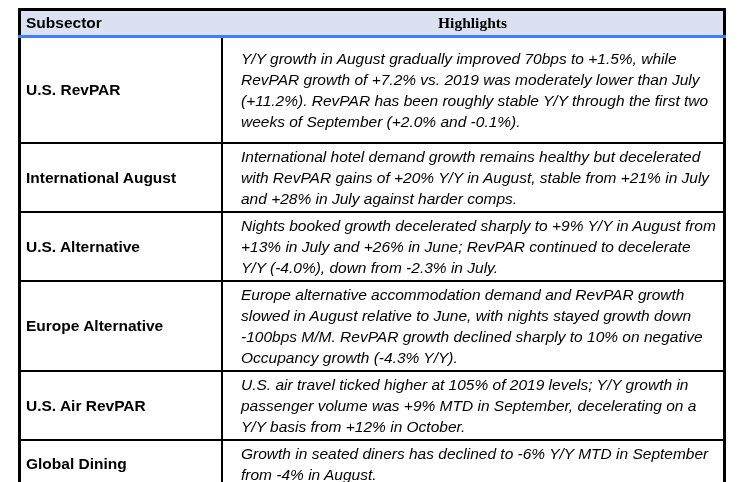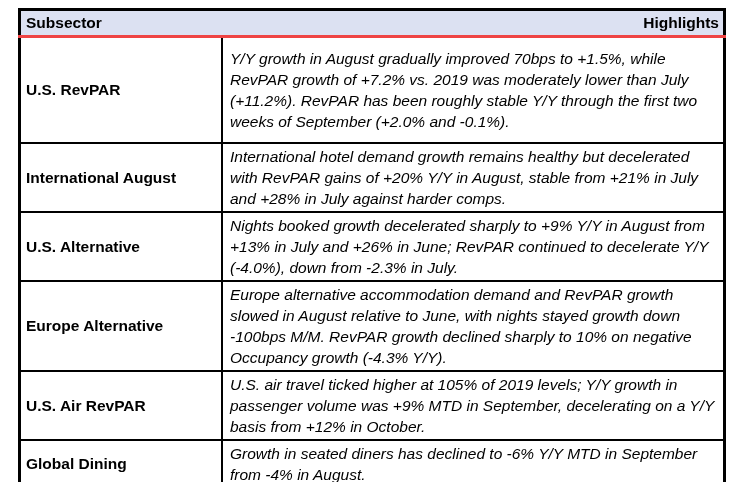--- a/index.html
+++ b/index.html
@@ -29,41 +29,42 @@
     border: 2px solid #000000;
     vertical-align: middle;
     font-size: 15.5px;
     overflow: hidden;
   }
   thead th {
     background: #dce1f2;
     font-weight: bold;
     height: 22px;
     padding: 1px 4px;
-    border-bottom: 3px solid #ef4444;
+    border-bottom: 3px solid #3b82f6;
   }
   th.col-sub {
     width: 192px;
     text-align: left;
     padding-left: 5px;
     border-right: none;
   }
   th.col-high {
-    text-align: right;
+    text-align: center;
     border-left: none;
+    font-family: Liberation Serif, serif;
   }
   td.sub {
     font-weight: bold;
     padding: 0 4px 0 5px;
     line-height: 19px;
   }
   td.high {
     font-style: italic;
     line-height: 21px;
-    padding: 2px 6px 2px 7px;
+    padding: 2px 6px 2px 18px;
   }
   tbody tr:nth-child(1) { height: 106px; }
   tbody tr:nth-child(2) { height: 64px; }
   tbody tr:nth-child(3) { height: 64px; }
   tbody tr:nth-child(4) { height: 86px; }
   tbody tr:nth-child(5) { height: 65px; }
   tbody tr:nth-child(6) { height: 44px; }
 </style>
 </head>
 <body>

